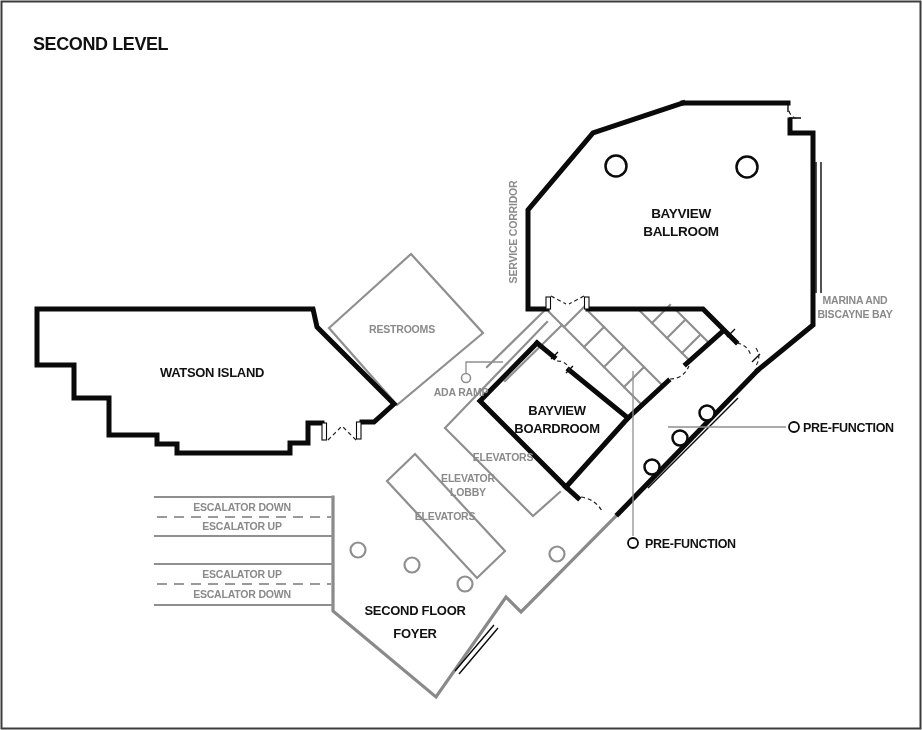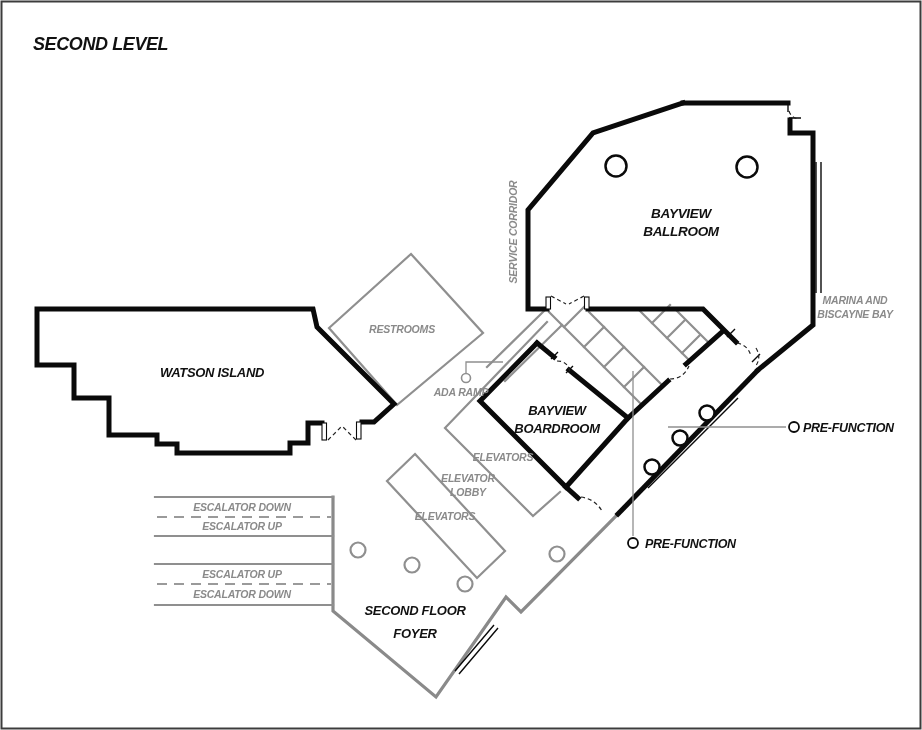--- a/index.html
+++ b/index.html
@@ -1,16 +1,16 @@
 <!DOCTYPE html>
 <html><head>
 <meta charset="utf-8">
 <style>
   html,body{margin:0;padding:0;background:#fff;}
-  .stage{position:relative;width:922px;height:730px;background:#ffffff;overflow:hidden;font-style:italic;}
+  .stage{position:relative;width:922px;height:730px;background:#ffffff;overflow:hidden;}
   svg{display:block;}
   text{font-family:"Liberation Sans","DejaVu Sans",sans-serif;}
   .room-label{font-weight:700;fill:#111111;font-size:13.5px;letter-spacing:-0.3px;}
   .room-label-sm{font-weight:700;fill:#111111;font-size:13px;letter-spacing:-0.3px;}
   .title-label{font-weight:700;fill:#111111;font-size:18px;letter-spacing:-0.4px;}
   .gray-label{font-weight:700;fill:#8a8a8a;font-size:10.5px;letter-spacing:-0.2px;}
   .pf-label{font-weight:700;fill:#111111;font-size:12.5px;letter-spacing:-0.3px;}
   .wall{stroke:#0a0a0a;stroke-width:5;fill:none;stroke-linecap:square;stroke-linejoin:miter;}
   .wall-thin{stroke:#0a0a0a;stroke-width:1.4;fill:none;}
   .gline{stroke:#8f8f8f;stroke-width:2.2;fill:none;stroke-linecap:square;}

